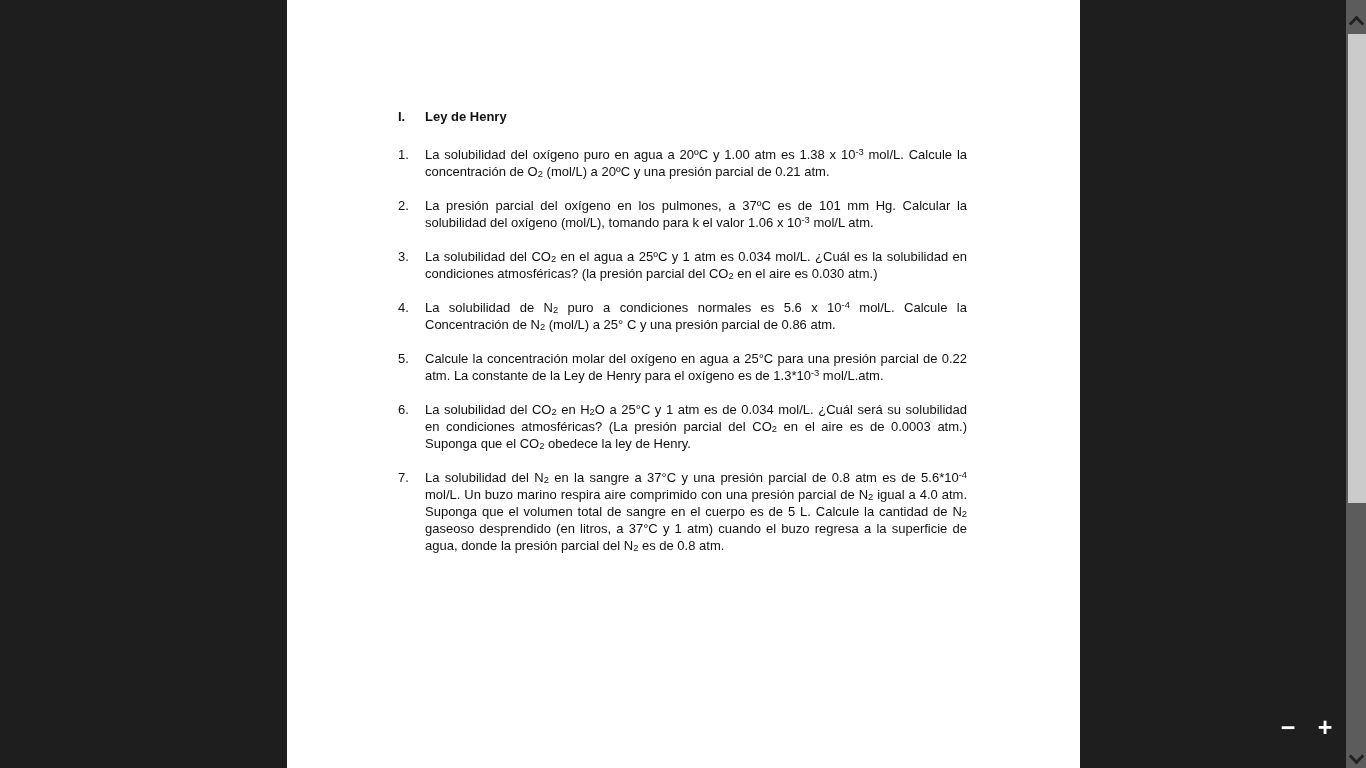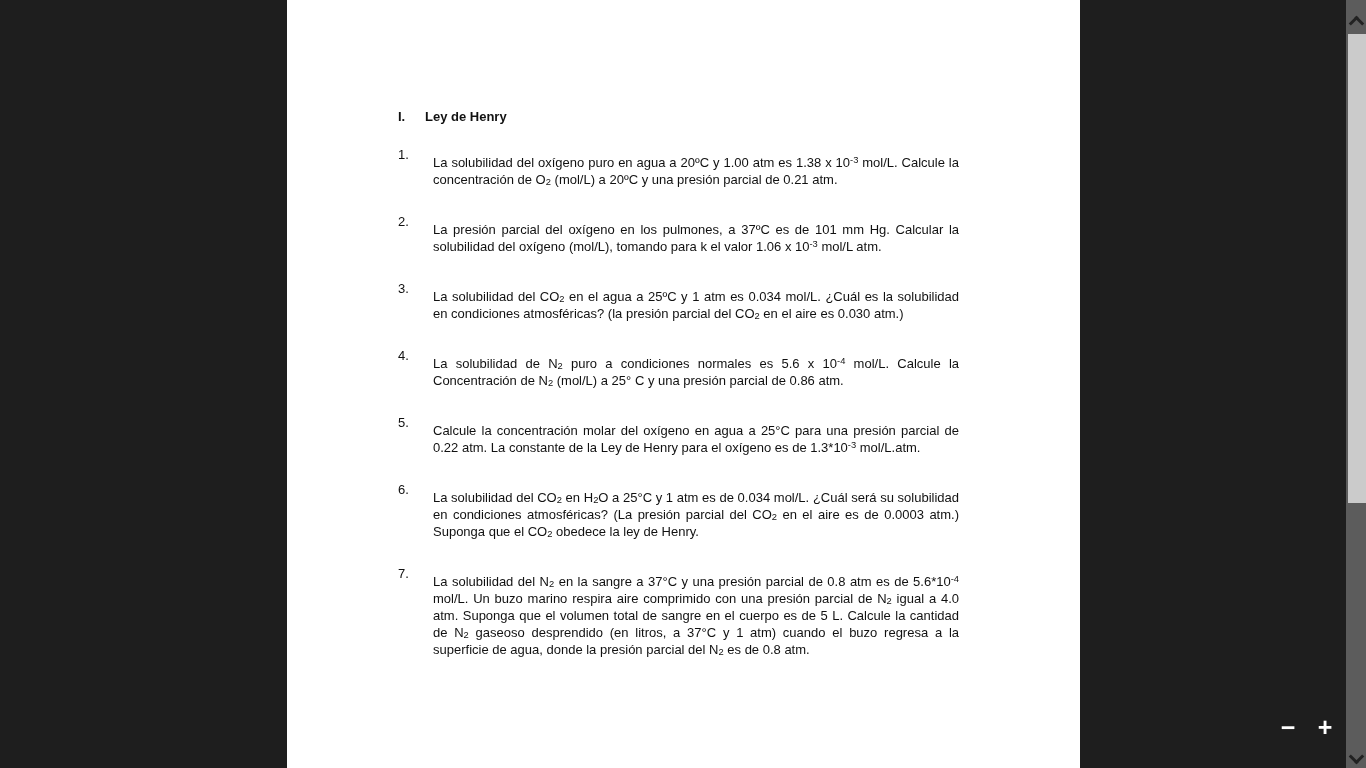--- a/index.html
+++ b/index.html
@@ -31,21 +31,21 @@
     font-weight: bold;
     margin-bottom: 21px;
   }
   .doc-title .num { flex: 0 0 27px; }
   .problem {
     display: flex;
     margin-bottom: 17px;
   }
   .problem .num { flex: 0 0 27px; }
   .problem .body {
-    margin: 8px;
+    margin: 0;
     width: 542px;
     text-align: justify;
   }
   sup { font-size: 0.72em; line-height: 0; vertical-align: 0.38em; }
   sub { font-size: 0.72em; line-height: 0; vertical-align: -0.14em; }
 
   
   .zoom-btn {
     position: absolute;
     top: 712px;

